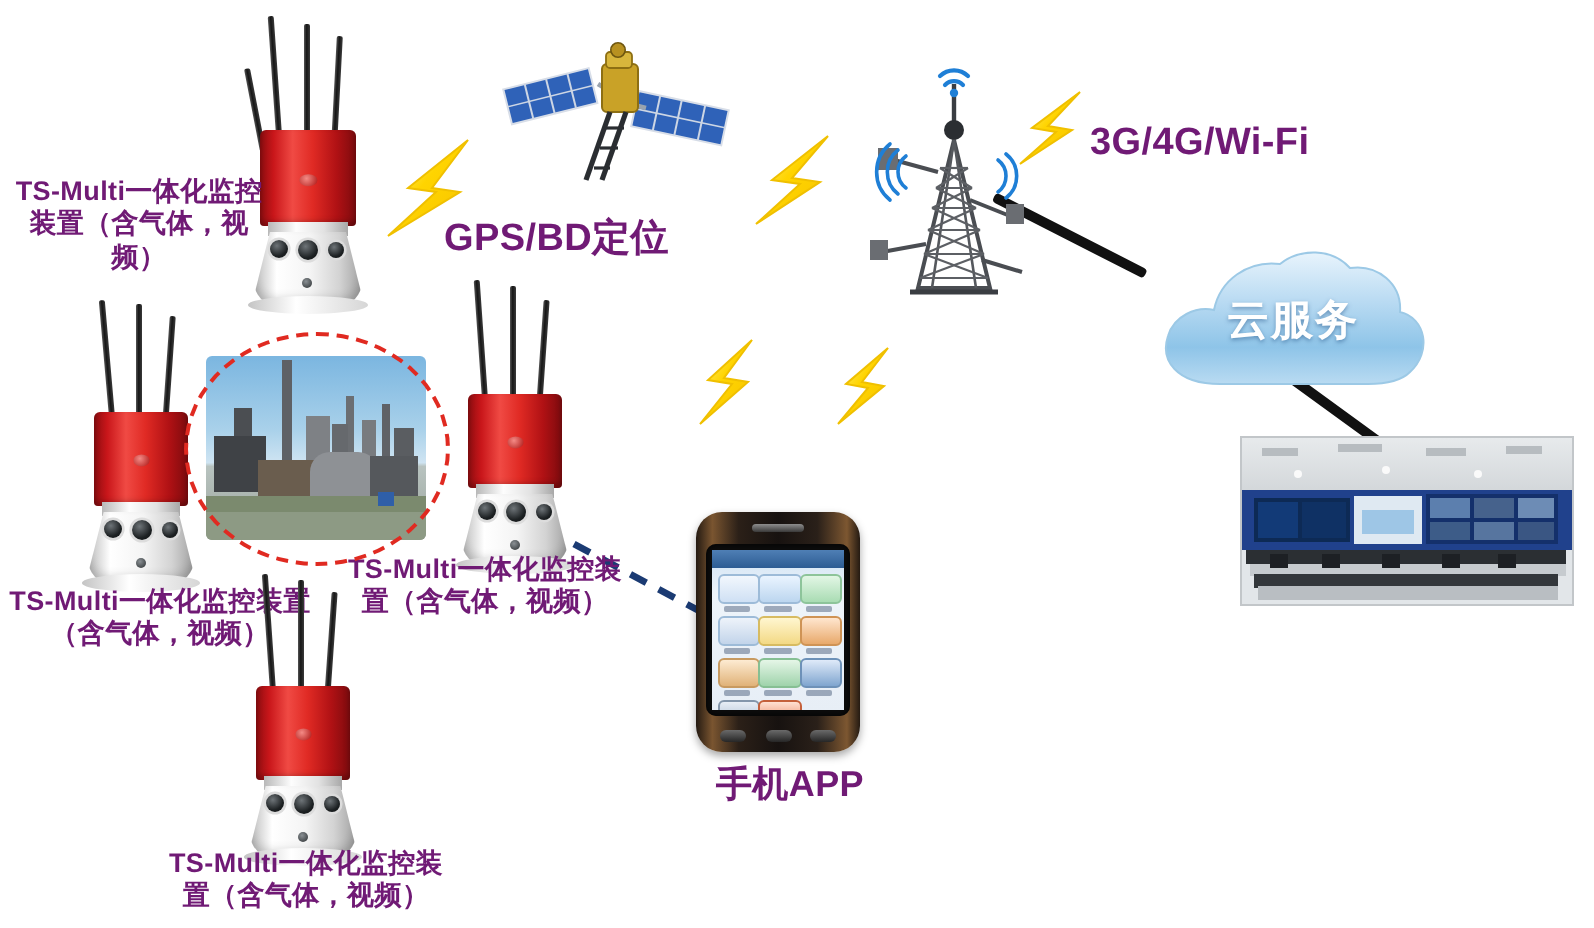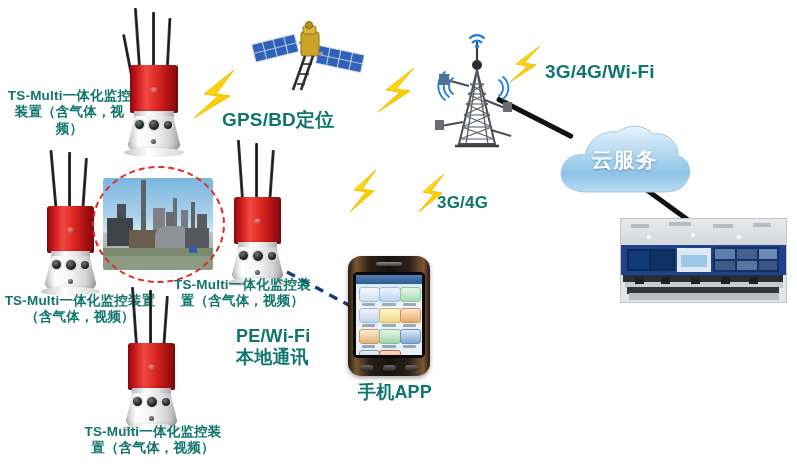--- a/index.html
+++ b/index.html
@@ -12,21 +12,21 @@
   }
   #stage {
     position: relative;
     width: 797px;
     height: 464px;
     background: #ffffff;
     overflow: hidden;
   }
   .lbl {
     position: absolute;
-    color: #0f766e;
+    color: #701a75;
     font-weight: bold;
     line-height: 1.22;
     white-space: pre-line;
     text-align: center;
     letter-spacing: 0.2px;
   }
   .lbl-dev { font-size: 13.5px; }
   .lbl-link { font-size: 17px; }
   .lbl-big { font-size: 18px; }
 
@@ -418,21 +418,21 @@
           <linearGradient id="bg5" x1="0" y1="0" x2="1" y2="1">
         <stop offset="0" stop-color="#fff79a"></stop>
             <stop offset="45%" stop-color="#ffd400"></stop>
             <stop offset="100%" stop-color="#f6c200"></stop>
       </linearGradient>
         </defs>
       <polygon points="28,2 7,20 18,22 3,40 26,21 15,19" fill="url(#bg5)" stroke="#f0c000" stroke-width="1"></polygon>
     </svg>
   </div>
 
-  <div class="cloud" style="left:552px; top:118px; width:145px; height:82px;">
+  <div class="cloud" style="left:574px; top:118px; width:145px; height:82px;">
     <svg viewBox="0 0 145 82" style="width:100%;height:100%;">
       <defs>
         <linearGradient id="cg" x1="0" y1="0" x2="0" y2="1">
           <stop offset="0%" stop-color="#e8f4fc"></stop>
           <stop offset="35%" stop-color="#bcdcf3"></stop>
           <stop offset="72%" stop-color="#8ec4e8"></stop>
           <stop offset="100%" stop-color="#b9dbf2"></stop>
         </linearGradient>
       </defs>
       <path d="M36 74
@@ -544,18 +544,15 @@
       <div class="tab-btn"></div>
     </div>
   </div>
   <div class="lbl lbl-link" style="left:222px; top:108px; width:150px; text-align:left; font-size:19px;">GPS/BD定位</div>
 
   <div class="lbl lbl-big" style="left:340px; top:382px; width:110px;">手机APP</div>
 
   <div class="lbl lbl-link" style="left:545px; top:60px; width:170px; text-align:left; font-size:19px;">3G/4G/Wi-Fi</div>
 
 
-  <div class="lbl lbl-link" style="left:437px; top:193px; width:90px; text-align:left; font-size:17px;">3G/4G</div>
-
-  <div class="lbl lbl-link" style="left:236px; top:326px; width:120px; text-align:left; font-size:18px; line-height:1.18;">PE/Wi-Fi
-本地通讯</div>
+
 
 </div>
 
 </body></html>

